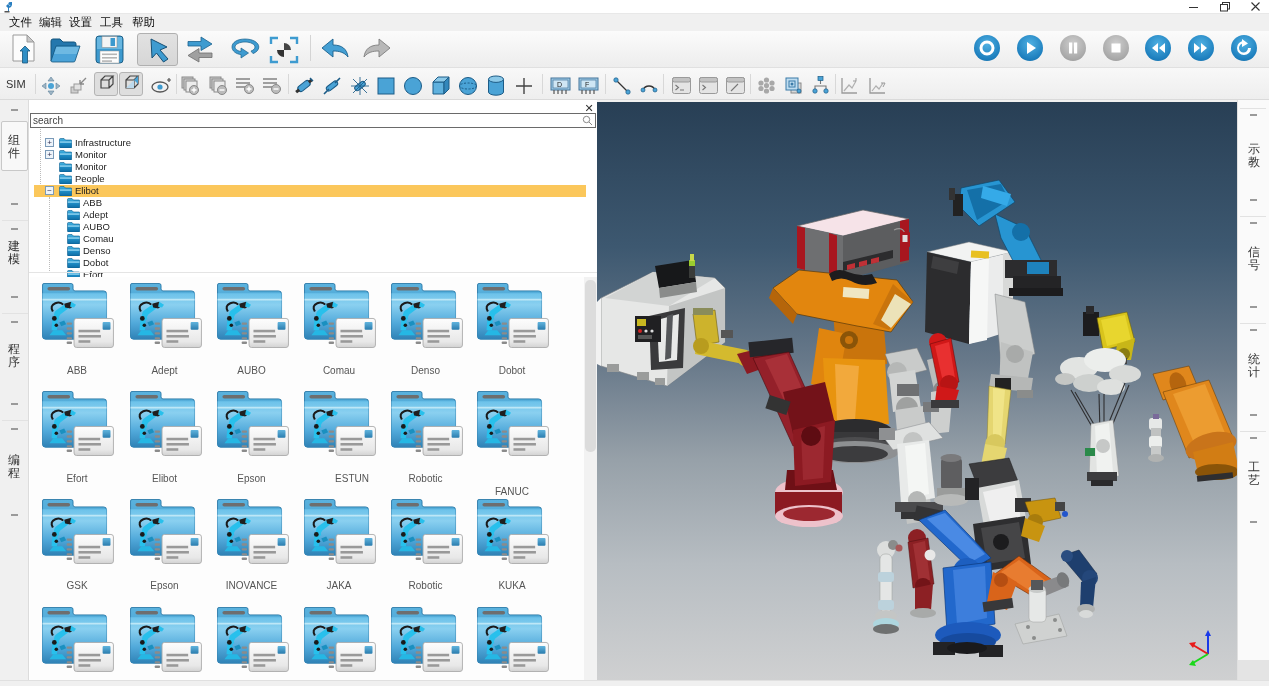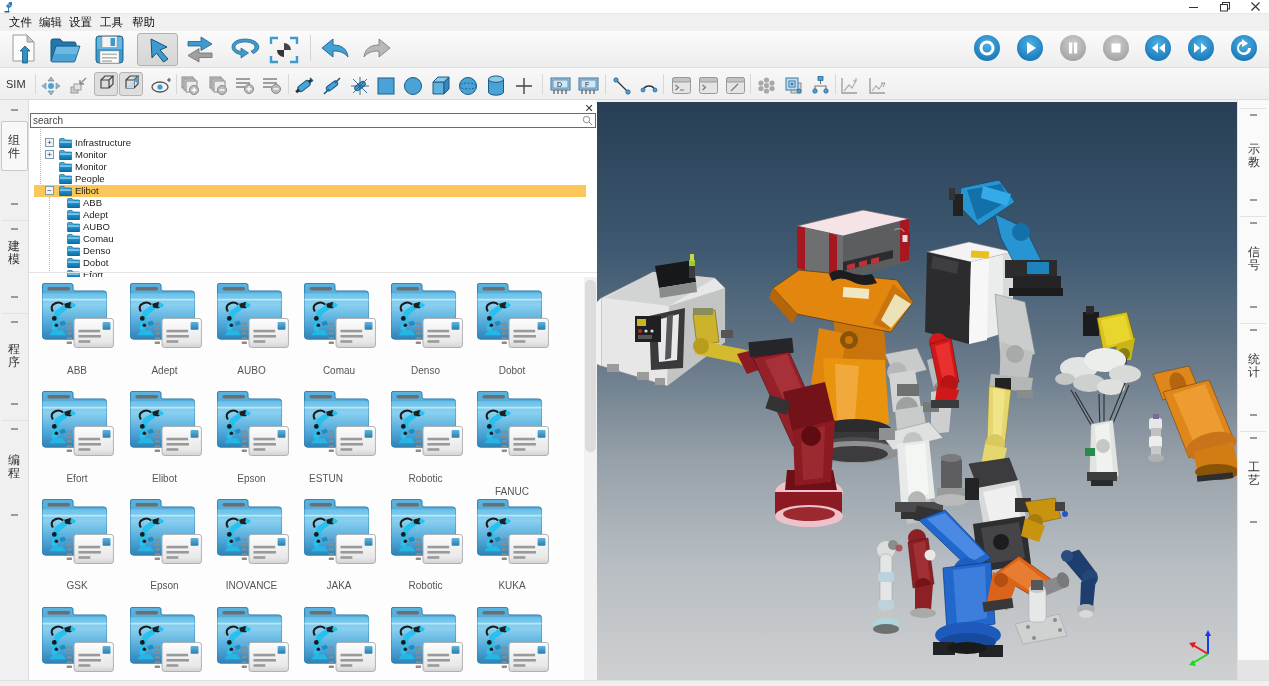--- a/index.html
+++ b/index.html
@@ -560,21 +560,21 @@
           <use href="#fold"></use>
         </svg>
       <div class="glabel" style="left:84.5px;top:196px">Elibot</div>
       <svg class="cell" style="left:184.5px;top:114px" width="74" height="66" viewBox="0 0 74 66">
           <use href="#fold"></use>
         </svg>
       <div class="glabel" style="left:171.5px;top:196px">Epson</div>
       <svg class="cell" style="left:272px;top:114px" width="74" height="66" viewBox="0 0 74 66">
           <use href="#fold"></use>
         </svg>
-      <div class="glabel" style="left:246px;top:196px">ESTUN</div>
+      <div class="glabel" style="left:272px;top:196px">ESTUN</div>
       <svg class="cell" style="left:358.5px;top:114px" width="74" height="66" viewBox="0 0 74 66">
           <use href="#fold"></use>
         </svg>
       <div class="glabel" style="left:345.5px;top:196px">Robotic</div>
       <svg class="cell" style="left:445px;top:114px" width="74" height="66" viewBox="0 0 74 66">
           <use href="#fold"></use>
         </svg>
       <div class="glabel" style="left:432px;top:209px">FANUC</div>
       <svg class="cell" style="left:10px;top:222px" width="74" height="66" viewBox="0 0 74 66">
           <use href="#fold"></use>

